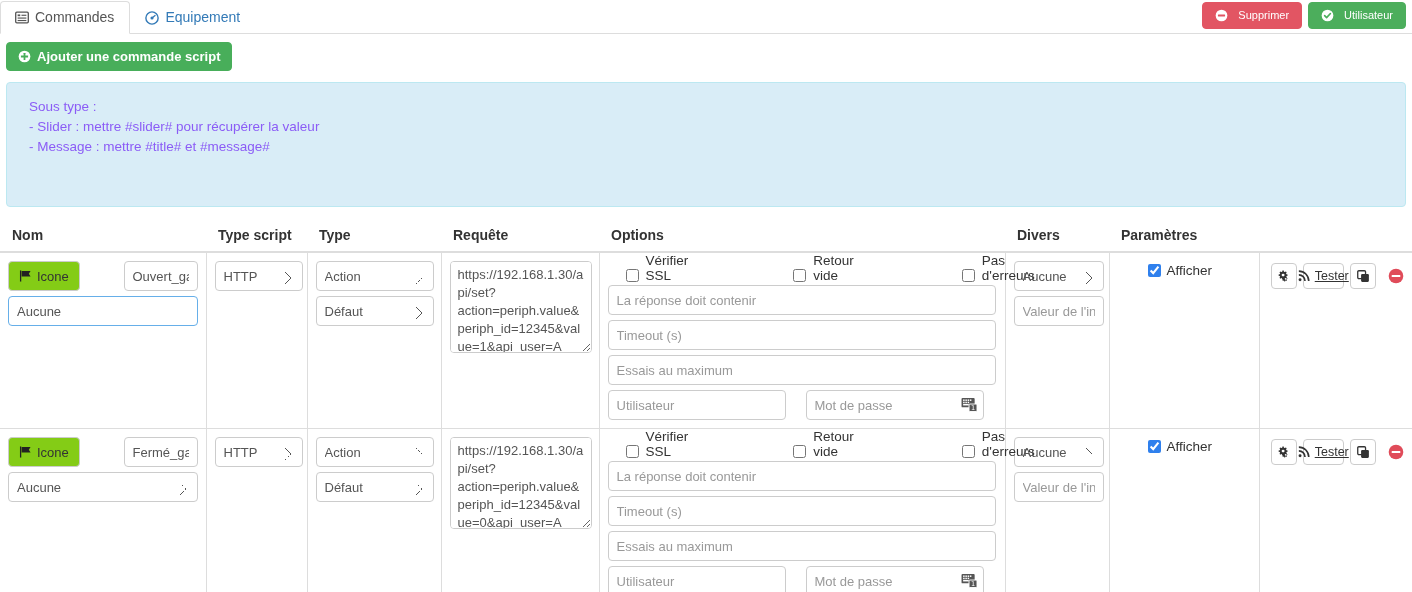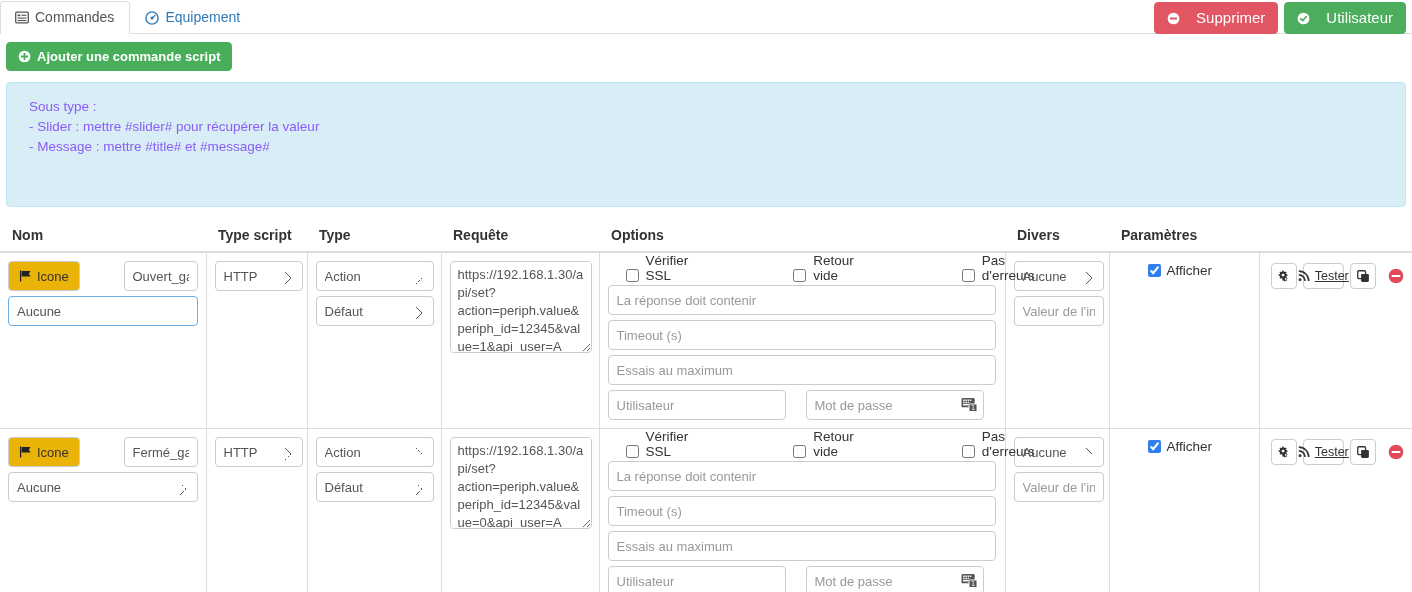--- a/index.html
+++ b/index.html
@@ -52,24 +52,24 @@
 
   .topbtns {
     position: absolute;
     right: 6px; top: 2px;
     display: flex;
     gap: 6px;
   }
   .btn {
     display: inline-flex;
     align-items: center;
-    gap: 16px;
+    gap: 10px;
     border: 1px solid transparent;
     border-radius: 4px;
-    font-size: 15px;
+    font-size: 11px;
     font-weight: normal;
     padding: 6px 12px;
     cursor: pointer;
     color: #fff;
     white-space: nowrap;
     line-height: 1.2;
   }
   .btn-danger  { background: #e25563; border-color: #e25563; }
   .btn-success { background: #4cae5c; border-color: #4cae5c; }
   .btn .gi { font-size: 12.5px; line-height: 1; }
@@ -166,21 +166,21 @@
     background-size: 6px 6px, 6px 6px;
     background-repeat: no-repeat;
     cursor: pointer;
   }
 
   .btn-icone {
     display: inline-flex;
     align-items: center;
     gap: 5px;
     border: 1px solid #ccc;
-    background: #eab308;
+    background: #84cc16;
     border-radius: 4px;
     height: 30px;
     padding: 0 10px;
     font-size: 13px;
     color: #333;
     cursor: pointer;
     vertical-align: top;
   }
 
   .nom-line { display: flex; gap: 0; align-items: flex-start; }

